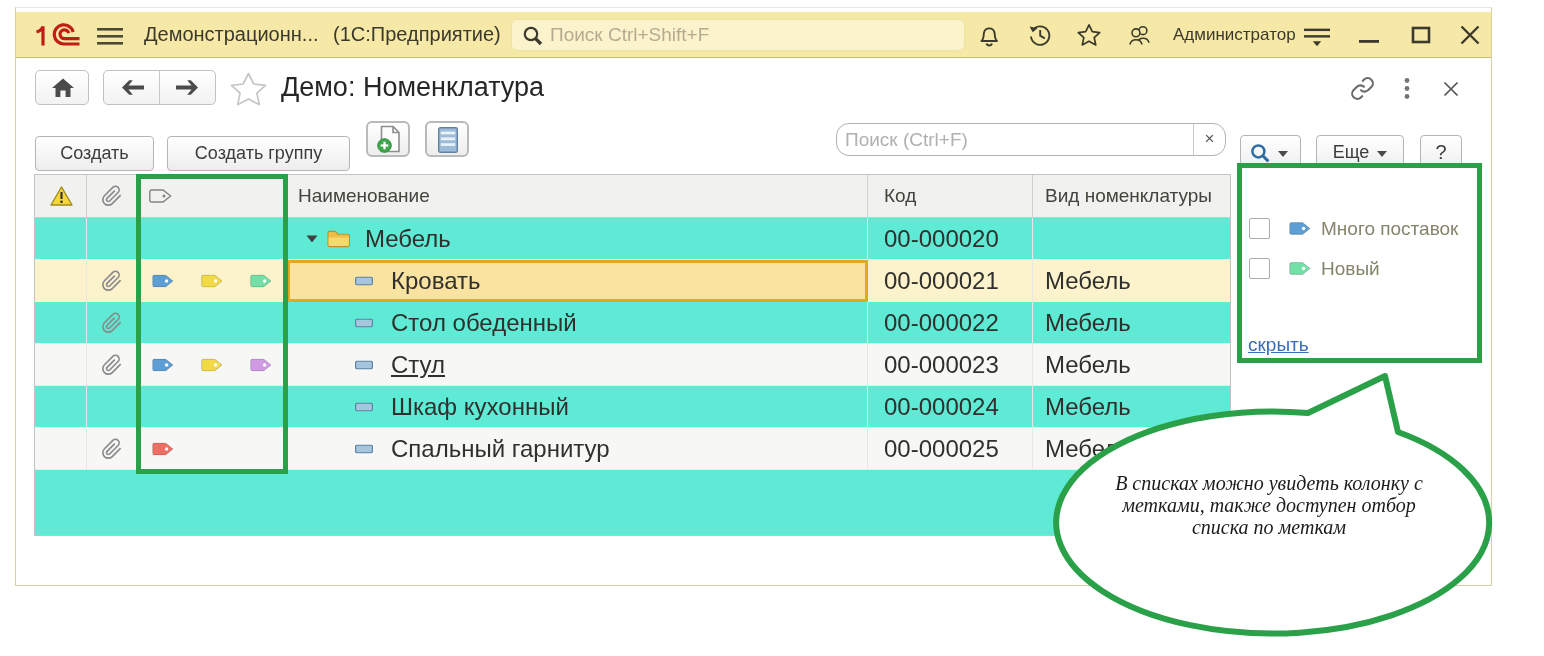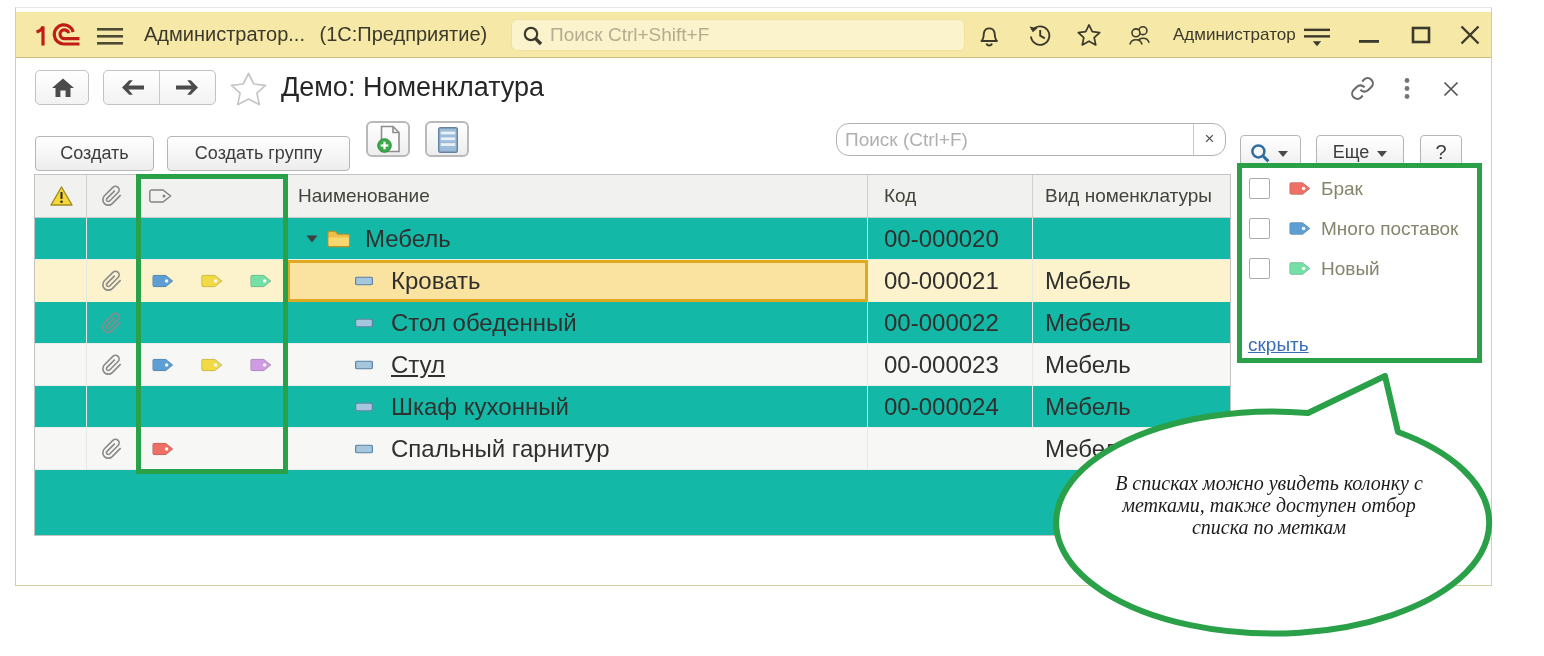--- a/index.html
+++ b/index.html
@@ -43,21 +43,21 @@
                 font-family:"Liberation Sans", sans-serif; }
   .search-box input::placeholder { color:#b0b0b0; }
   .search-clear { position:absolute; right:0; top:0; width:32px; height:31px;
                   border-left:1px solid #c9c9c9; text-align:center; line-height:29px;
                   font-size:17px; color:#555; }
   .caret { display:inline-block; width:0; height:0; border-left:5px solid transparent;
            border-right:5px solid transparent; border-top:6px solid #4a4a4a; }
 
   
   .grid { position:absolute; left:18px; top:166px; width:1197px; height:362px;
-          border:1px solid #c3c3c3; background:#14b8a6; }
+          border:1px solid #c3c3c3; background:#5eead4; }
   .grid-head { position:absolute; left:0; top:0; width:100%; height:43px;
                background:#f1f1ef; border-bottom:1px solid #c9c9c9; }
   .hcell { position:absolute; top:0; height:42px; line-height:42px; font-size:19px;
            color:#44443c; border-right:1px solid #cfcfcf; }
   .row { position:absolute; left:0; width:1195px; height:42px; }
   .row.stripe { background:#f7f7f5; }
   .row.selected { background:#fcf3cd; }
   .rcell { position:absolute; top:0; height:42px; border-right:1px solid #e7e7e5; }
   .row-sep { border-bottom:1px solid #ececea; }
   .cell-text { font-size:24px; color:#30302e; line-height:41px; white-space:nowrap; overflow:hidden; }
@@ -96,21 +96,21 @@
       <path d="M2.5 9 C6 8 8 6.5 9 3.5 L9 22.5" fill="none" stroke="#bf1d15" stroke-width="3.2"></path>
       <path d="M45.5 21 L30 21 A 9.6 9.6 0 1 1 39.2 9" fill="none" stroke="#bf1d15" stroke-width="3.2"></path>
       <path d="M45.5 15.6 L30.5 15.6 A 4.4 4.4 0 1 1 34.7 10.2" fill="none" stroke="#bf1d15" stroke-width="3.2"></path>
     </svg>
     <svg class="abs" style="left:81px;top:16px" width="26" height="17" viewBox="0 0 26 17">
       <rect x="0" y="0" width="26" height="2.6" fill="#4c4a33"></rect>
       <rect x="0" y="7" width="26" height="2.6" fill="#4c4a33"></rect>
       <rect x="0" y="14" width="26" height="2.6" fill="#4c4a33"></rect>
     </svg>
     <div class="tb-item" style="left:128px; font-size:20px;">
-      <span>Администратор...</span>
+      <span>Демонстрационн...</span>
       <span style="margin-left:9px;">(1С:Предприятие)</span>
     </div>
     <div class="tb-search">
       <svg class="abs" style="left:10px;top:5px" width="22" height="22" viewBox="0 0 22 22">
         <circle cx="9" cy="9" r="6.2" fill="none" stroke="#3c3a2c" stroke-width="2.2"></circle>
         <path d="M13.6 13.6 L19 19" stroke="#3c3a2c" stroke-width="3.4"></path>
       </svg>
       <input type="text" placeholder="Поиск Ctrl+Shift+F" style="">
     </div>
     <svg class="winbtn" style="left:960px" width="26" height="26" viewBox="0 0 26 26">
@@ -369,33 +369,26 @@
           <path d="M2.4 0.6 H13.6 L21 6.5 L13.6 12.4 H2.4 A1.7 1.7 0 0 1 .7 10.7 V2.3 A1.7 1.7 0 0 1 2.4 0.6 Z" stroke="rgba(0,0,0,0.18)" fill="#ee7065"></path>
           <circle cx="14.6" cy="6.5" r="1.7" fill="#ffffff"></circle>
         </svg>
       </div>
       <div class="rcell" style="left:252px;width:581px;">
         <svg class="icon-mid" style="left:68px" width="18" height="9" viewBox="0 0 18 9">
           <rect x="0.6" y="0.6" width="16.8" height="7.8" rx="1.6" fill="#a5c6dd" stroke="#5c84a4" stroke-width="1.2"></rect>
         </svg>
         <div class="cell-text abs" style="left:104px;">Спальный гарнитур</div>
       </div>
+      <div class="rcell cell-text" style="left:833px;width:165px;padding-left:16px;">00-000025</div>
       <div class="rcell cell-text" style="left:998px;width:197px;padding-left:12px;border-right:none;">Мебель</div>
     </div>
   </div>
 
   <div class="tag-panel" style="border-color: rgb(42, 161, 72);">
-    <div class="tf-row" style="top:10px;">
-      <div class="tf-check"></div>
-      <svg class="abs" style="left:47px;top:4px" width="22" height="13" viewBox="0 0 22 13">
-        <path d="M2.4 0.6 H13.6 L21 6.5 L13.6 12.4 H2.4 A1.7 1.7 0 0 1 .7 10.7 V2.3 A1.7 1.7 0 0 1 2.4 0.6 Z" stroke="rgba(0,0,0,0.18)" fill="#ee7065"></path>
-        <circle cx="14.6" cy="6.5" r="1.7" fill="#ffffff"></circle>
-      </svg>
-      <div class="tf-label">Брак</div>
-    </div>
     <div class="tf-row" style="top:50px;">
       <div class="tf-check"></div>
       <svg class="abs" style="left:47px;top:4px" width="22" height="13" viewBox="0 0 22 13">
         <path d="M2.4 0.6 H13.6 L21 6.5 L13.6 12.4 H2.4 A1.7 1.7 0 0 1 .7 10.7 V2.3 A1.7 1.7 0 0 1 2.4 0.6 Z" stroke="rgba(0,0,0,0.18)" fill="#5d9fd4"></path>
         <circle cx="14.6" cy="6.5" r="1.7" fill="#ffffff"></circle>
       </svg>
       <div class="tf-label">Много поставок</div>
     </div>
     <div class="tf-row" style="top:90px;">
       <div class="tf-check"></div>

